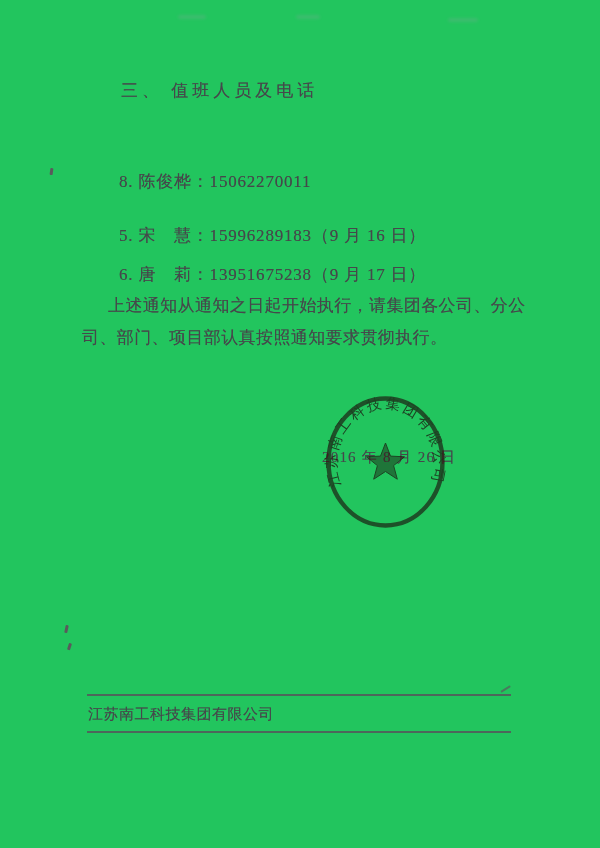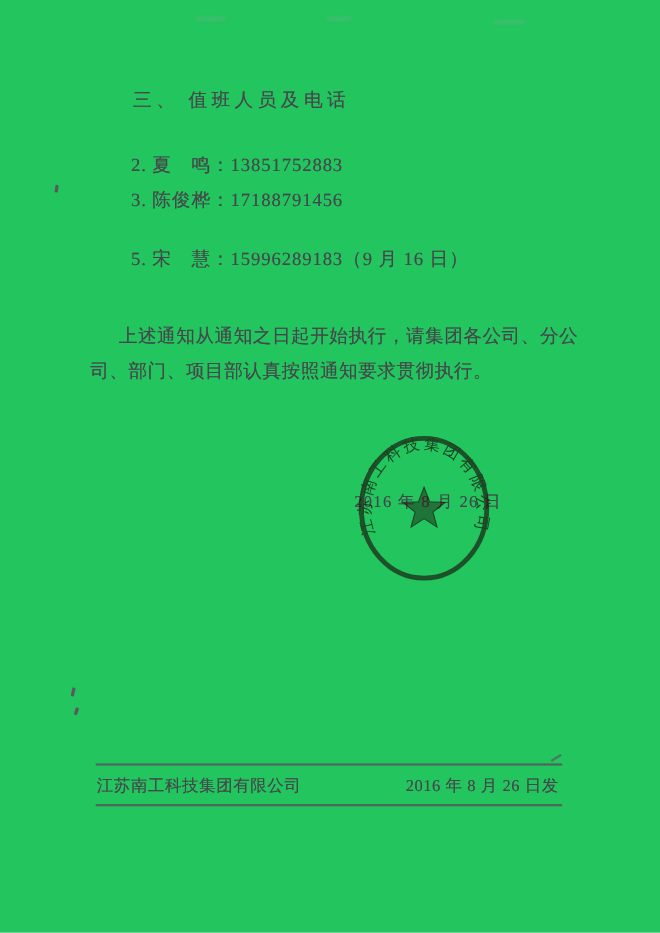--- a/index.html
+++ b/index.html
@@ -47,23 +47,23 @@
 <body>
 
 <div class="page">
 
   <div class="smudge" style="left:178px;top:15px;width:28px;height:4px"></div>
   <div class="smudge" style="left:296px;top:15px;width:24px;height:4px"></div>
   <div class="smudge" style="left:448px;top:18px;width:30px;height:4px"></div>
 
   <div class="txt heading" style="left:121px;top:81px">三、 值班人员及电话</div>
 
-  <div class="txt" style="left:119px;top:140px">2. 夏　鸣：13851752883</div>
-  <div class="txt" style="left:119px;top:172px">3. 陈俊桦：17188791456</div>
+  <div class="txt" style="left:119px;top:172px">8. 陈俊桦：15062270011</div>
   <div class="txt" style="left:119px;top:226px">5. 宋　慧：15996289183（9 月 16 日）</div>
+  <div class="txt" style="left:119px;top:265px">6. 唐　莉：13951675238（9 月 17 日）</div>
 
   <div class="txt para" style="left:82px;top:328px">司、部门、项目部认真按照通知要求贯彻执行。</div>
   <div class="txt para" style="left:108px;top:296px">上述通知从通知之日起开始执行，请集团各公司、分公</div>
 
   <div class="speck" style="left:50px;top:168px;width:2.5px;height:7px;transform:rotate(8deg)"></div>
   <div class="speck" style="left:65px;top:625px;width:2.5px;height:8px;transform:rotate(12deg)"></div>
   <div class="speck" style="left:68px;top:643px;width:2.5px;height:7px;transform:rotate(18deg)"></div>
   <div class="speck" style="left:500px;top:688px;width:11px;height:1.5px;transform:rotate(-32deg);opacity:.7"></div>
 
   <div class="txt stamp-date" style="left:322px;top:448px">2016 年 8 月 26 日</div>
@@ -74,16 +74,15 @@
     </defs>
     <ellipse cx="75.5" cy="75" rx="57" ry="63.5" fill="none" stroke="#cc3a40" stroke-width="4.4" stroke-opacity="0.9"></ellipse>
     <text font-size="14.5" fill="#c4373e" font-family="'Liberation Serif','DejaVu Serif',serif">
       <textPath href="#sealArc" startOffset="2" textLength="204" lengthAdjust="spacing">江苏南工科技集团有限公司</textPath>
     </text>
     <polygon points="75.5,56 80.5,69.1 94.5,69.8 83.6,78.6 87.3,92.2 75.5,84.5 63.7,92.2 67.4,78.6 56.5,69.8 70.5,69.1" fill="#d4545c" fill-opacity="0.72" stroke="#c03a40" stroke-width="1"></polygon>
   </svg>
 
   <div class="footer-rule" style="top:694px"></div>
   <div class="footer-txt" style="left:88px;top:705px">江苏南工科技集团有限公司</div>
-  <div class="footer-txt" style="right:92px;top:705px">2016 年 8 月 26 日发</div>
   <div class="footer-rule" style="top:731px"></div>
 
 </div>
 
 </body></html>

